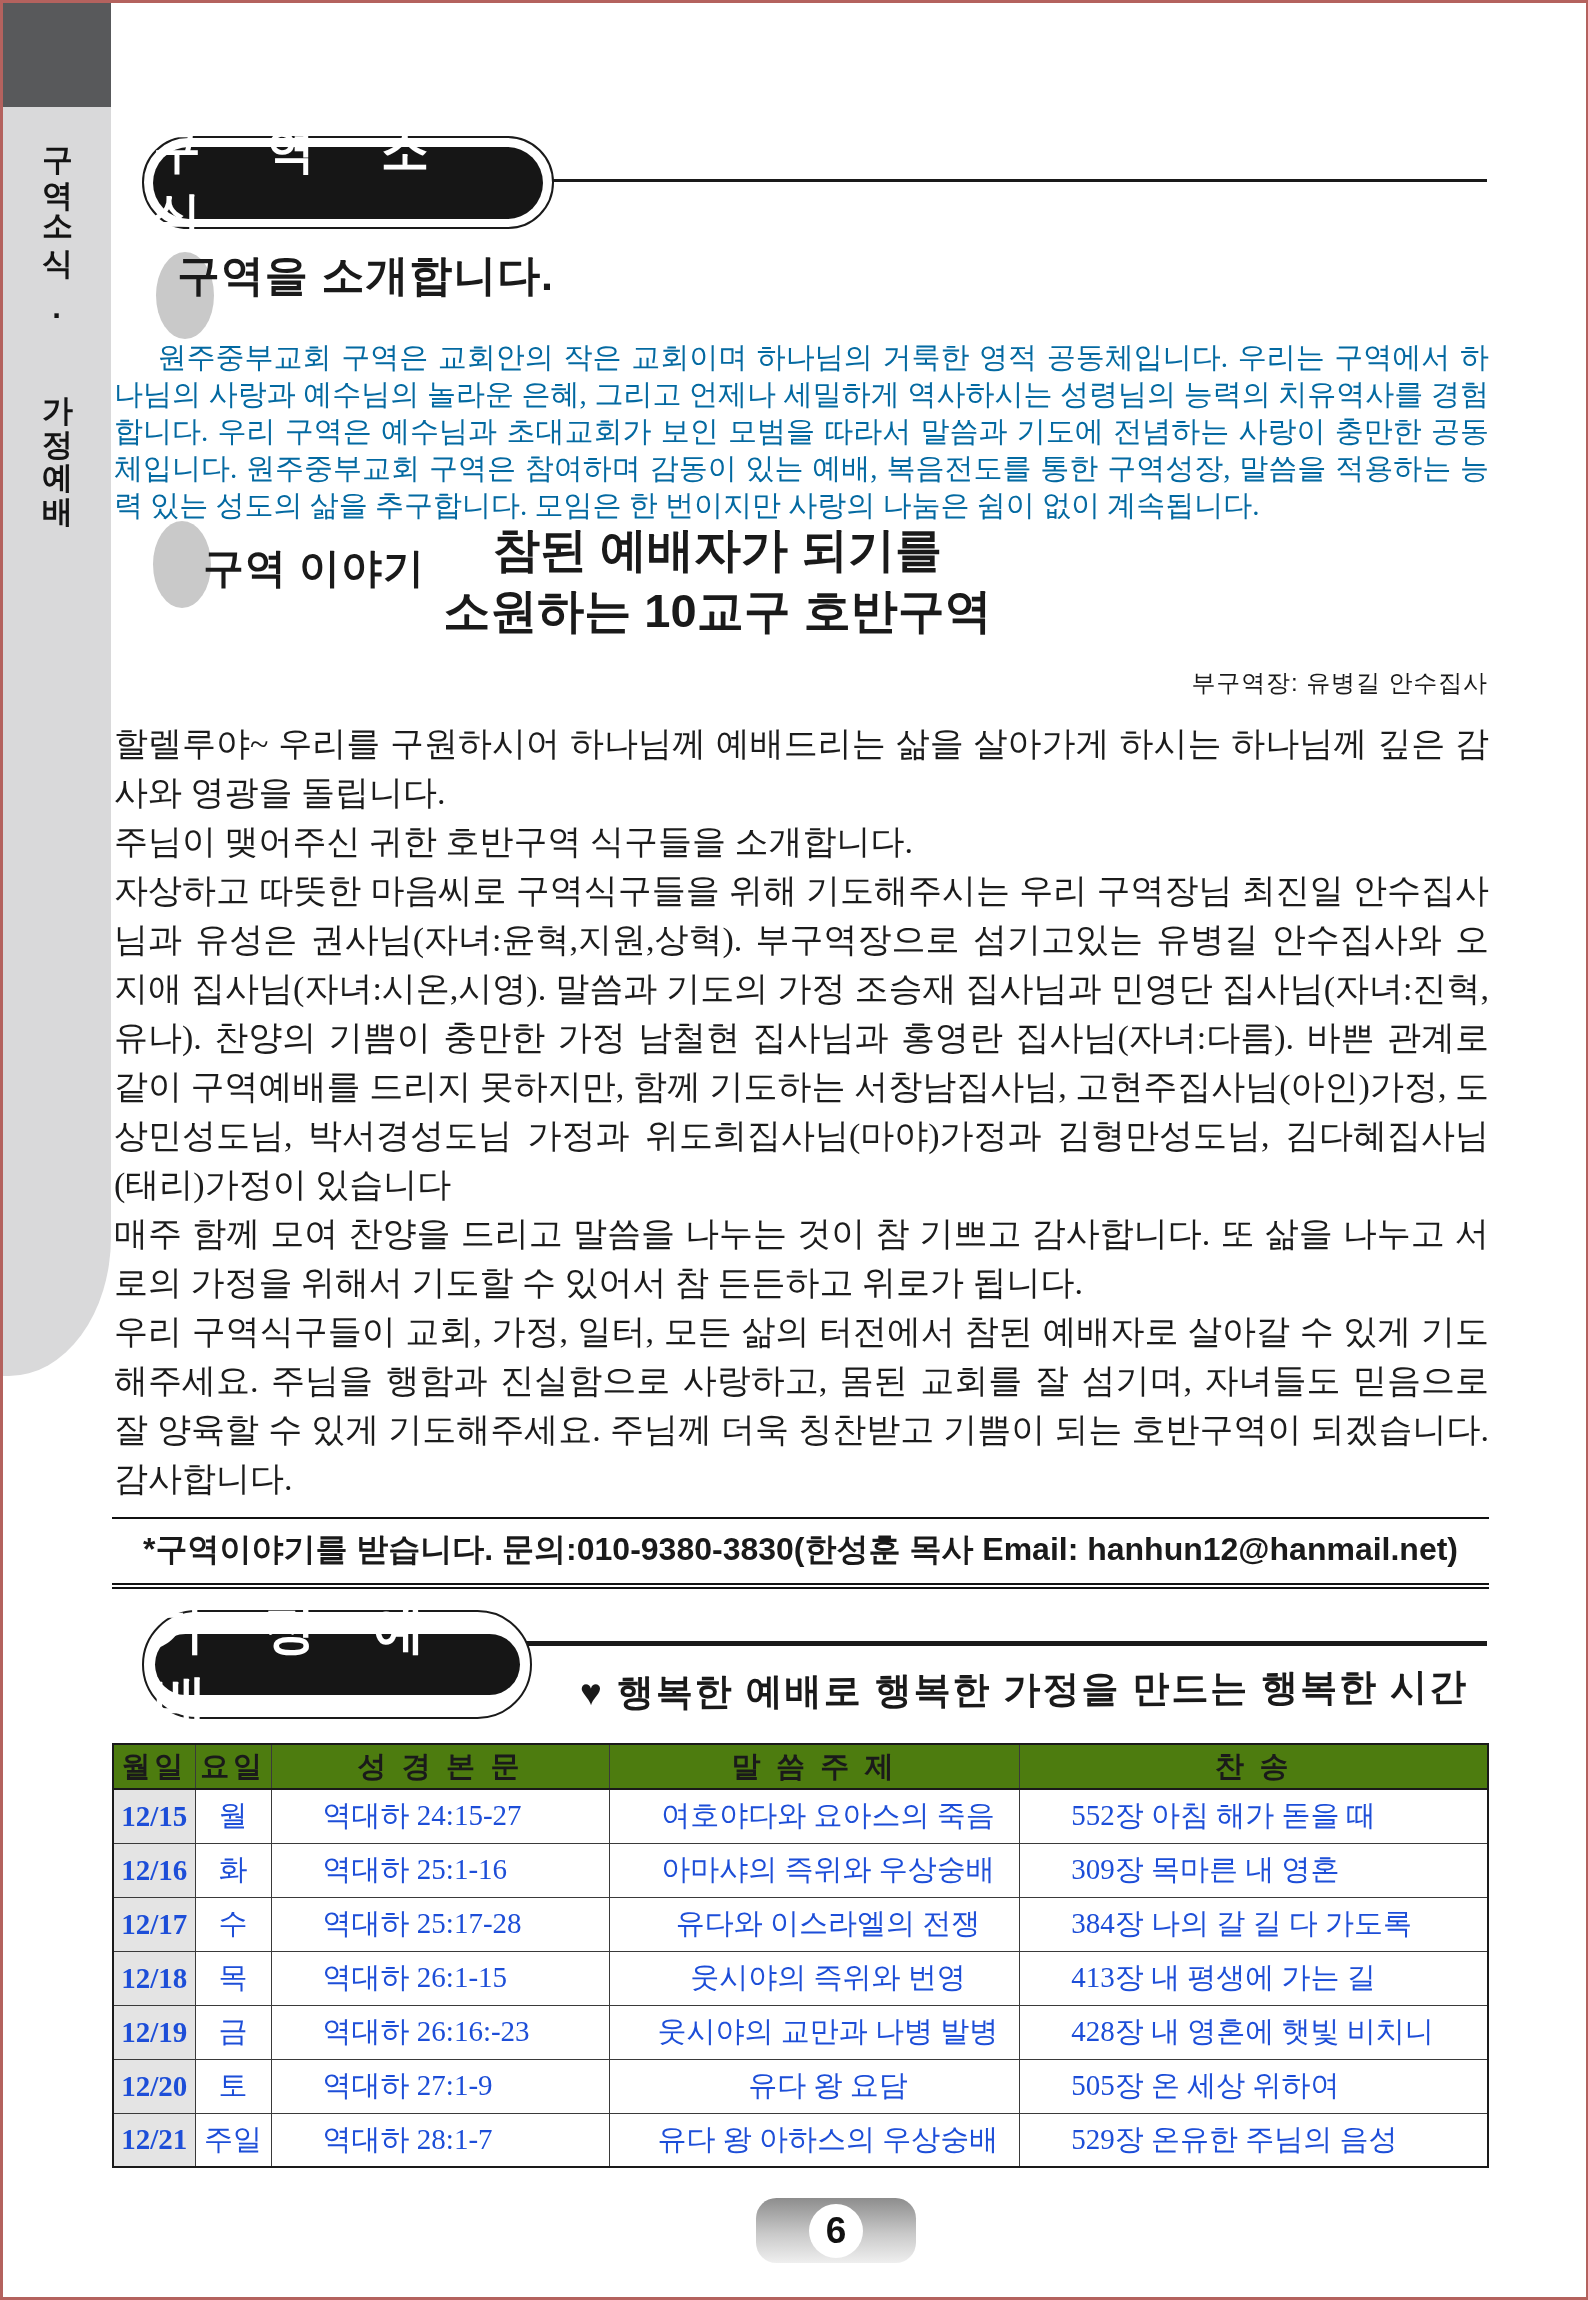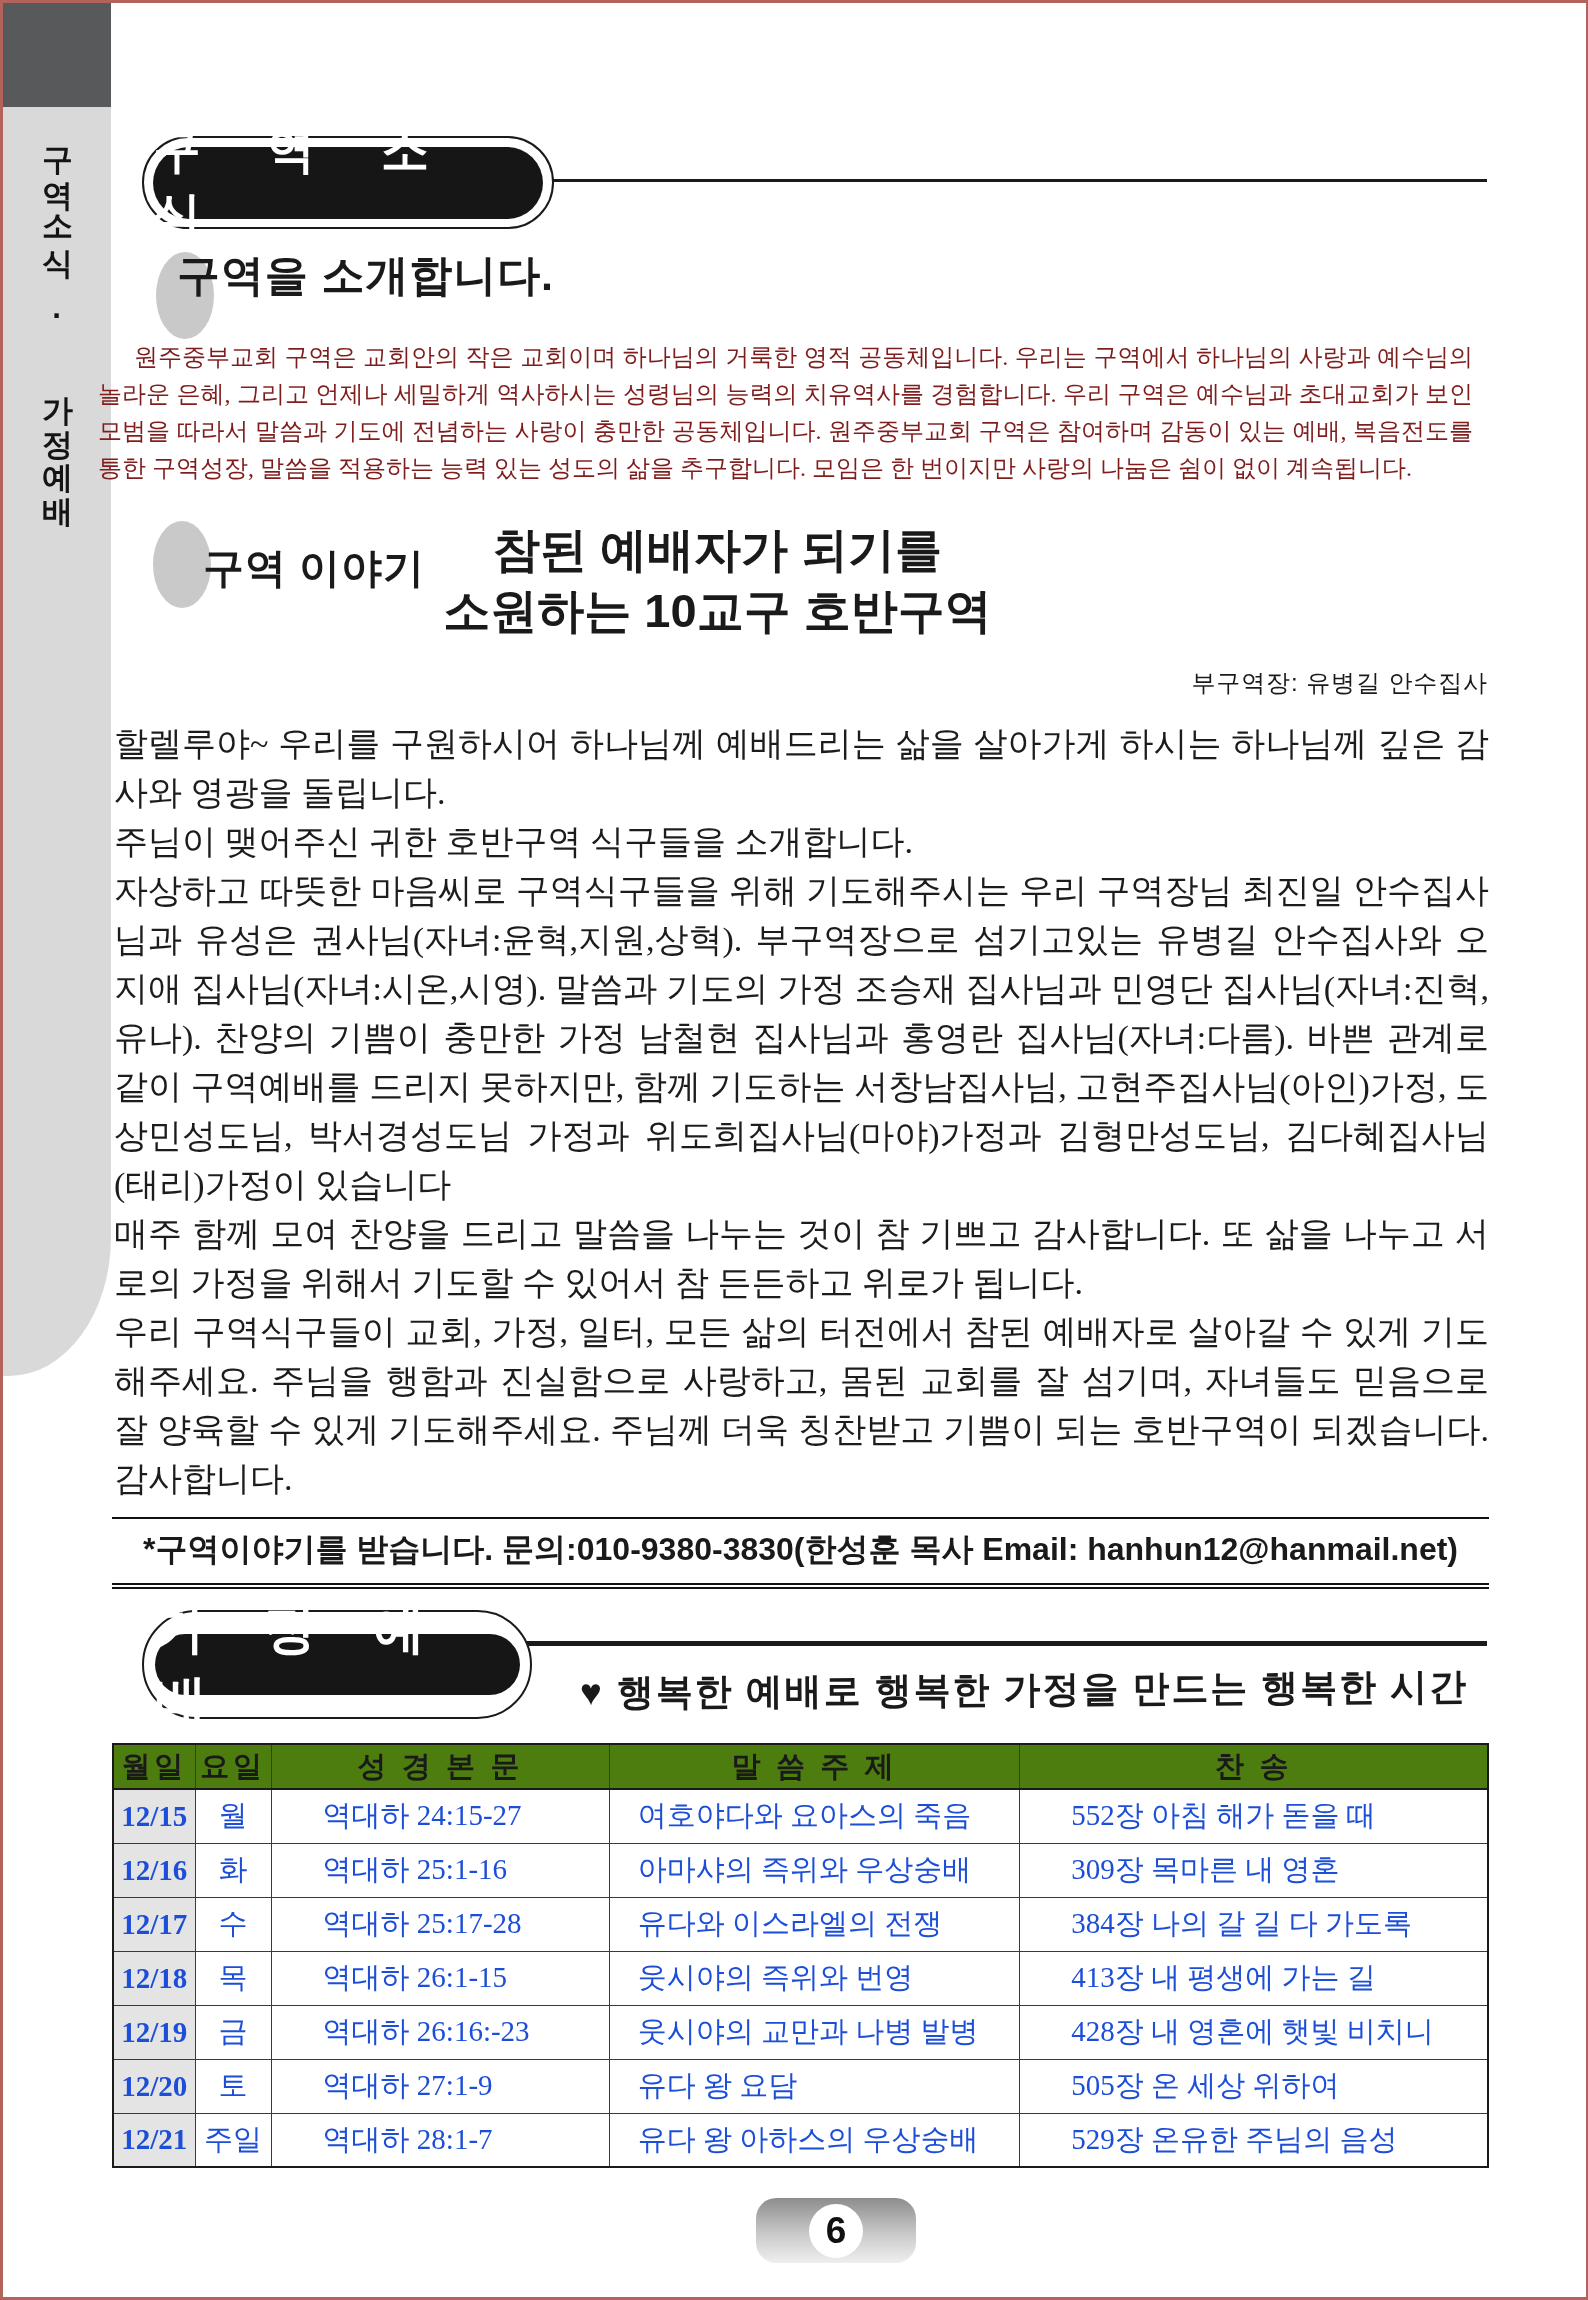--- a/index.html
+++ b/index.html
@@ -56,24 +56,24 @@
     background:#c9c9c9;z-index:0;
   }
   .el-intro{left:153px;top:249px;}
   .el-story{left:150px;top:518px;}
   
   .intro-title{
     position:absolute;left:174px;top:244px;z-index:1;
     font-size:43px;font-weight:bold;letter-spacing:0.9px;
   }
   .intro-body{
-    position:absolute;left:95px;top:336px;width:1375px;
+    position:absolute;left:111px;top:336px;width:1375px;
     font-family:"Liberation Serif",serif;
-    font-size:24px;line-height:37px;text-align:justify;text-indent:1.5em;
-    color:#7f1d1d;
+    font-size:29px;line-height:37px;text-align:justify;text-indent:1.5em;
+    color:#0369a1;
   }
   
   .story-label{
     position:absolute;left:174px;top:538px;z-index:1;
     font-size:41px;font-weight:bold;letter-spacing:0.9px;margin-left:26px;
   }
   .story-title{
     position:absolute;left:362px;top:516px;width:705px;
     text-align:center;font-size:47px;font-weight:800;line-height:61px;
     letter-spacing:0px;
@@ -115,21 +115,21 @@
     background:#4d7c0f;height:45px;
     font-family:"Liberation Sans",sans-serif;
     font-size:29px;font-weight:600;letter-spacing:3.7px;
     border-bottom:2.8px solid #1a1a1a;
   }
   .worship-table td{height:54px;font-size:29px;color:#1d4ed8;}
   .c-date{width:82px;background:#e4e4e4;text-align:center;
     font-weight:bold;font-size:30px;}
   .c-day{width:76px;text-align:center;}
   .c-scripture{width:338px;padding-left:51px;}
-  .c-topic{width:410px;padding-left:28px;}
+  .c-topic{width:410px;text-align:center;padding-left:28px;}
   .c-hymn{width:468px;padding-left:51px;}
   
   .page-badge{
     position:absolute;left:753px;top:2195px;width:160px;height:65px;
     background:linear-gradient(180deg,#8d8d8d 0%,#c9c9c9 55%,#efefef 100%);
     border-radius:20.4px;
     display:flex;align-items:center;justify-content:center;
   }
   .page-badge .circle{
     width:54px;height:54px;border-radius:50%;background:#ffffff;

